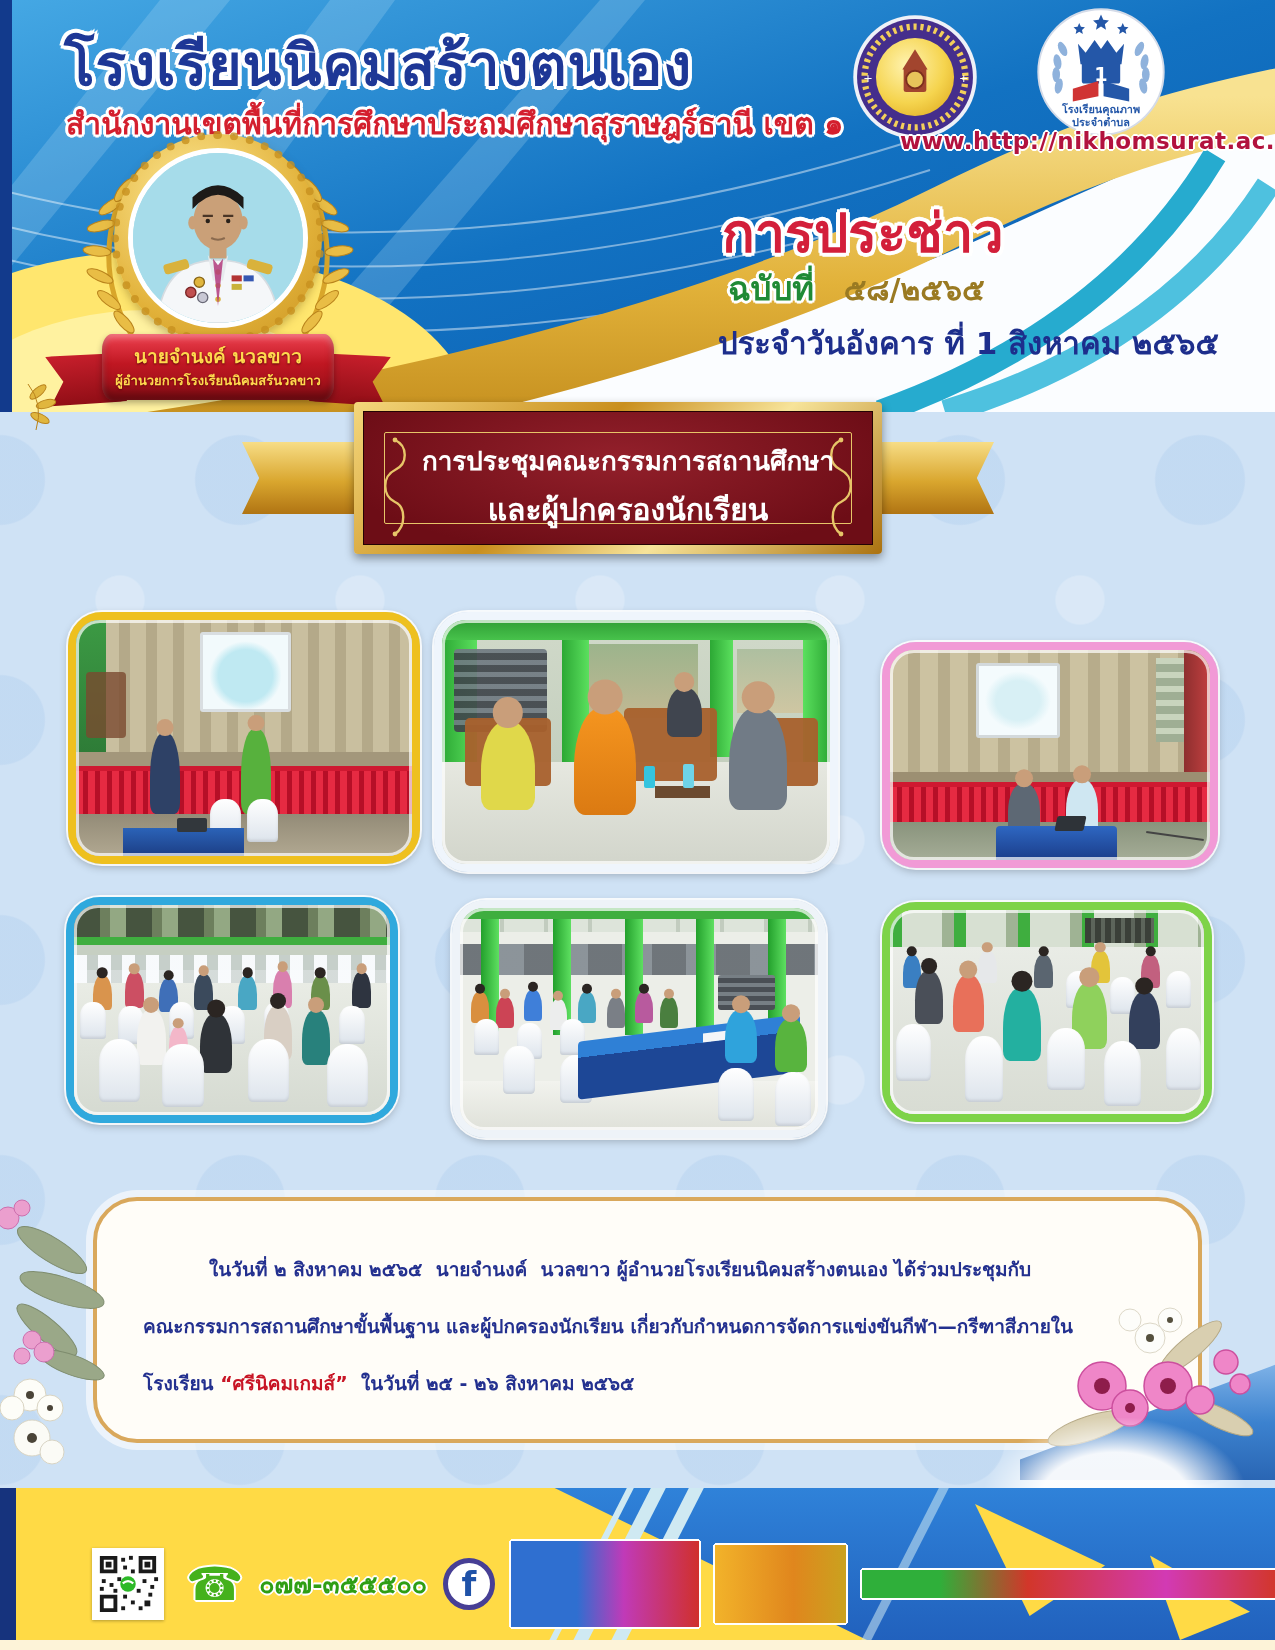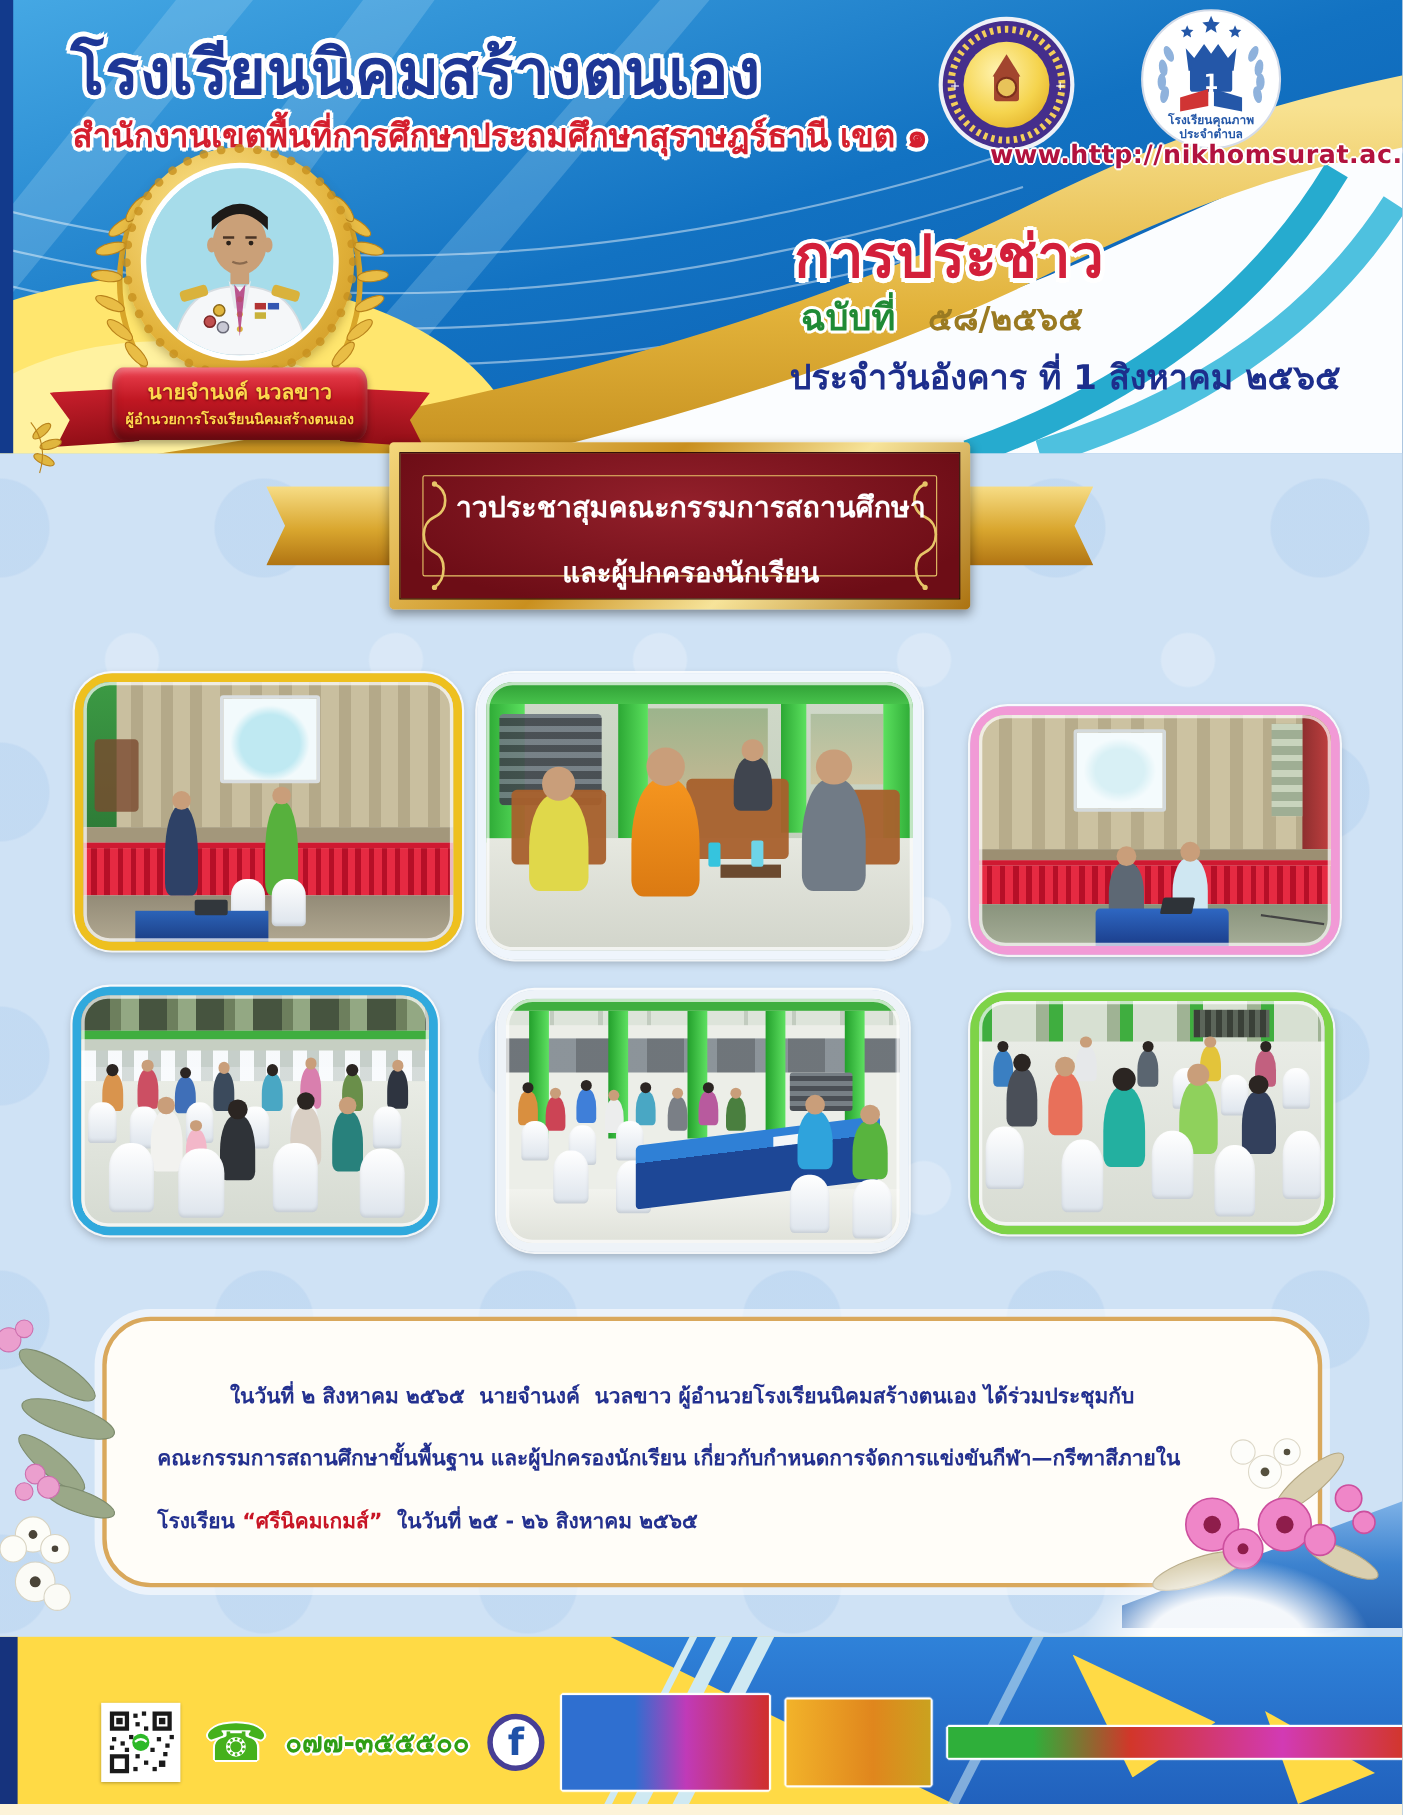--- a/index.html
+++ b/index.html
@@ -47,21 +47,21 @@
   .tail{top:40px;width:132px;height:72px;background:linear-gradient(180deg,#f7dd86,#d9a62e 55%,#b07413);box-shadow:0 3px 6px rgba(0,0,0,.3)}
   .tail-l{left:0;clip-path:polygon(0 0,100% 0,100% 100%,0 100%,13% 50%)}
   .tail-r{right:0;clip-path:polygon(0 0,100% 0,87% 50%,100% 100%,0 100%)}
   .plaque-outer{left:112px;top:0;width:528px;height:152px;border-radius:4px;
     background:linear-gradient(135deg,#f4d77c,#c98f1e 40%,#f7e49a 65%,#ab7210);padding:9px;
     box-shadow:0 4px 10px rgba(0,0,0,.4)}
   .plaque-inner{position:absolute;inset:9px;background:radial-gradient(ellipse at 50% 35%,#93202b,#6d0d16 80%);border:1px solid #240304}
   .plaque-line{position:absolute;inset:20px;border:1px solid #e7c568;border-radius:2px}
   .pl-text{left:40px;width:448px;text-align:center;color:#fff;font-weight:bold}
   .pl1{top:28px;font-size:26px}
-  .pl2{top:88px;font-size:25px}
+  .pl2{top:74px;font-size:30px}
   .flourish{top:22px;width:34px;height:108px}
   
   .photo{position:absolute;border-style:solid;border-width:8px;border-radius:34px;
     box-shadow:0 0 0 2px rgba(255,255,255,.85),0 3px 8px rgba(0,0,0,.25)}
   .photo::after{content:"";position:absolute;inset:0;border-radius:24px;box-shadow:inset 0 0 0 3px rgba(255,255,255,.7);pointer-events:none}
   .scene{position:absolute;inset:0;border-radius:24px;overflow:hidden;background:#dfe4dc}
   .pp{position:absolute;border-radius:42% 42% 18% 18%/55% 55% 14% 14%}
   .pp::before{content:"";position:absolute;left:50%;top:0;transform:translate(-50%,-82%);width:56%;padding-top:56%;border-radius:50%;background:#c99e7a}
   .pp.bk::before{background:#2b2522}
   .cw{position:absolute;background:linear-gradient(180deg,#ffffff,#dde4ec);border-radius:46% 46% 12% 12%/36% 36% 10% 10%;box-shadow:inset 0 -2px 3px rgba(0,0,0,.1)}
@@ -257,21 +257,21 @@
             <circle cx="41" cy="85" r="3" fill="#c8c8d4" stroke="#6a6a78" stroke-width=".8"></circle>
             <path d="M47,62 L50,66 L53,62 L50,90 Z" fill="#b23a7c" opacity=".85"></path>
           </g>
         </svg>
       </div>
       <div class="ab ribbon">
         <div class="ab rib-side rib-l"></div>
         <div class="ab rib-side rib-r"></div>
         <div class="ab rib-main">
           <div class="ab rib-name">นายจำนงค์ นวลขาว</div>
-          <div class="ab rib-title">ผู้อำนวยการโรงเรียนนิคมสร้างตนเอง</div>
+          <div class="ab rib-title">ผู้อำนวยการโรงเรียนนิคมสร้นวลขาว</div>
         </div>
       </div>
     </div>
     
     <svg class="ab" style="left:16px;top:378px" width="52" height="56" viewBox="0 0 52 56">
       <g fill="#e0b63e" stroke="#b9831c" stroke-width="1">
         <ellipse cx="22" cy="14" rx="10" ry="4" transform="rotate(-40 22 14)"></ellipse>
         <ellipse cx="30" cy="26" rx="10" ry="4" transform="rotate(-15 30 26)"></ellipse>
         <ellipse cx="24" cy="40" rx="10" ry="4" transform="rotate(25 24 40)"></ellipse>
         <path d="M12,6 Q28,26 20,52" fill="none"></path>
@@ -288,21 +288,21 @@
         <svg class="ab flourish" style="left:14px" viewBox="0 0 34 108">
           <path d="M17,6 C30,12 30,30 17,36 C4,42 4,62 17,68 C28,73 28,92 17,100" stroke="#e7c568" fill="none" stroke-width="2.4"></path>
           <circle cx="17" cy="6" r="2.4" fill="#e7c568"></circle>
             <circle cx="17" cy="100" r="2.4" fill="#e7c568"></circle>
         </svg>
         <svg class="ab flourish" style="right:14px;transform:scaleX(-1)" viewBox="0 0 34 108">
           <path d="M17,6 C30,12 30,30 17,36 C4,42 4,62 17,68 C28,73 28,92 17,100" stroke="#e7c568" fill="none" stroke-width="2.4"></path>
           <circle cx="17" cy="6" r="2.4" fill="#e7c568"></circle>
             <circle cx="17" cy="100" r="2.4" fill="#e7c568"></circle>
         </svg>
-        <div class="ab pl-text pl1">าวประชาสุมคณะกรรมการสถานศึกษา</div>
+        <div class="ab pl-text pl1">การประชุมคณะกรรมการสถานศึกษา</div>
         <div class="ab pl-text pl2">และผู้ปกครองนักเรียน</div>
       </div>
     </div>
   </div>
 
   <figure class="photo" style="left:68px;top:612px;width:352px;height:252px;border-color:#eec01f">
     <div class="scene">
       <div class="ab" style="inset:0 0 44% 0;background:repeating-linear-gradient(90deg,#c9bf9f 0 16px,#b4a989 16px 27px)"></div>
       <div class="ab" style="left:0;top:0;width:9%;height:56%;background:linear-gradient(180deg,#3c9a44,#2e7c37)"></div>
       <div class="ab" style="left:3%;top:22%;width:12%;height:28%;background:#7a4a2f;border-radius:4px;opacity:.8"></div>

